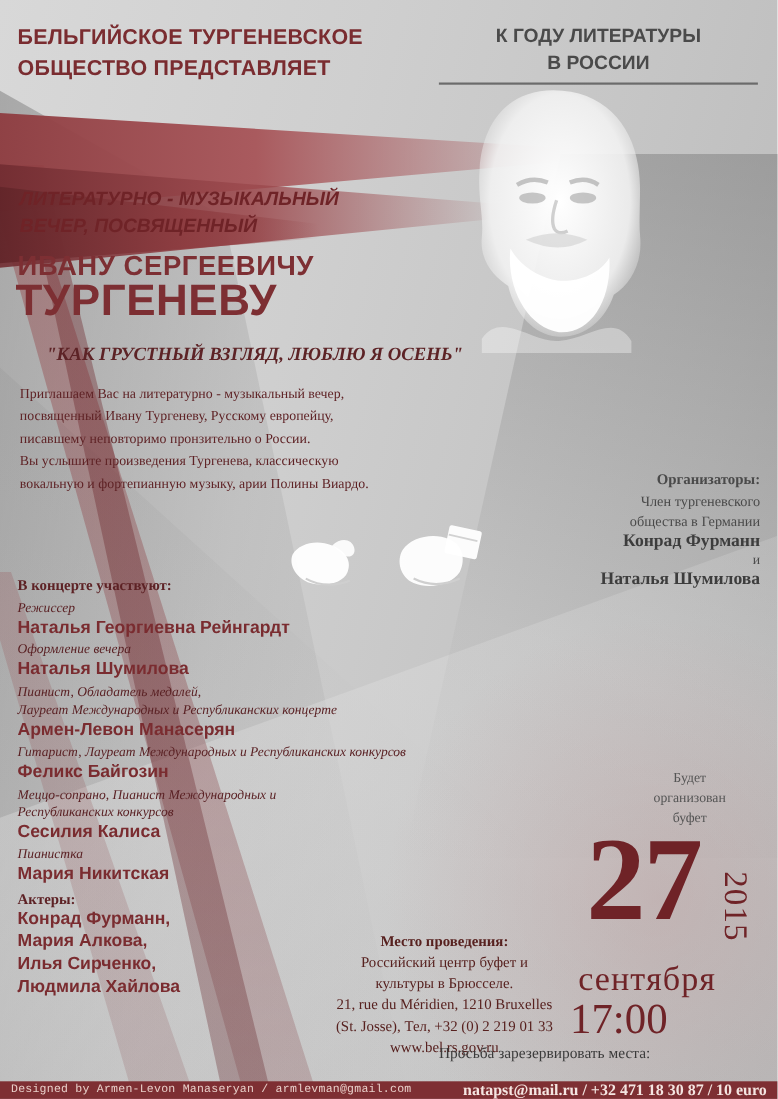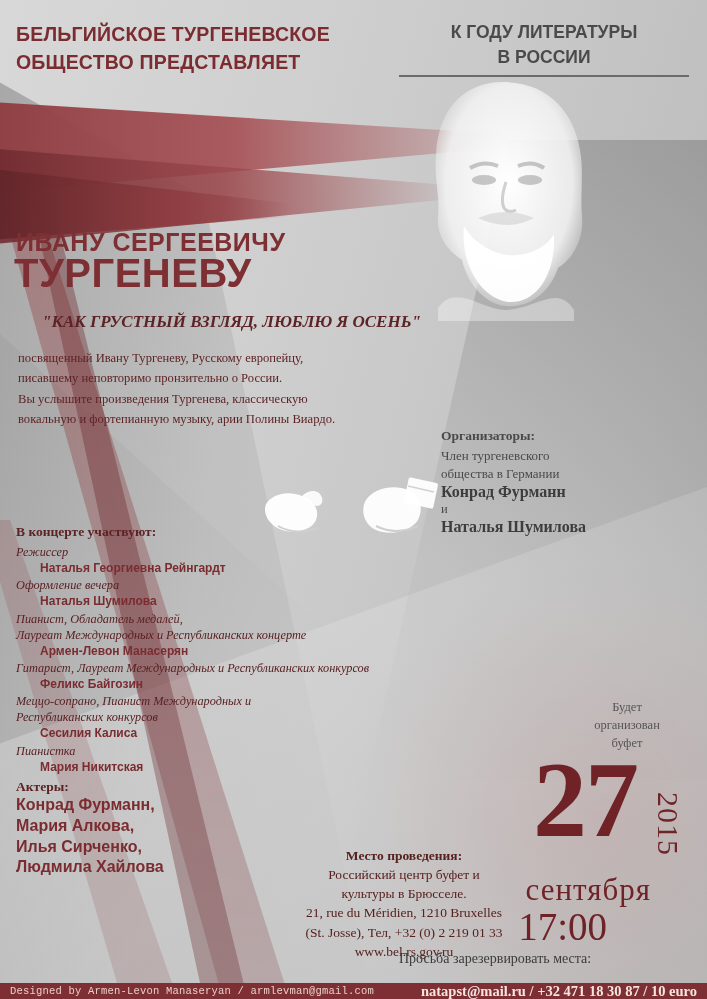--- a/index.html
+++ b/index.html
@@ -140,21 +140,21 @@
   .invite {
     position: absolute; left: 18px; top: 348px; width: 380px;
     color: #5f2326;
     font-family: "Liberation Serif", serif;
     font-size: 12.6px; line-height: 1.62;
   }
 
   
   .organizers {
     position: absolute; right: 16px; top: 428px; width: 250px;
-    text-align: left; color: #4a4a4a;
+    text-align: right; color: #4a4a4a;
   }
   .organizers .org-title {
     font-family: "Liberation Serif", serif;
     font-weight: bold; font-size: 13.5px; margin-bottom: 3px;
   }
   .organizers .org-sub {
     font-family: "Liberation Serif", serif;
     font-size: 13px; line-height: 1.35;
   }
   .organizers .org-name {
@@ -178,22 +178,22 @@
     font-family: "Liberation Serif", serif;
     font-weight: bold; font-size: 13.5px; margin-bottom: 5px;
   }
   .participants .p-role {
     font-family: "Liberation Serif", serif;
     font-style: italic; font-size: 12.3px; line-height: 1.3;
     color: #5a2124;
   }
   .participants .p-name {
     font-family: "Liberation Sans", sans-serif;
-    font-weight: bold; font-size: 12px; line-height: 1.28;
-    color: #7a2c30; margin-bottom: 2px; margin-left: 24px;
+    font-weight: bold; font-size: 16px; line-height: 1.28;
+    color: #7a2c30; margin-bottom: 2px;
   }
   .participants .actors-head {
     font-family: "Liberation Serif", serif;
     font-weight: bold; font-size: 13.5px; margin-top: 4px;
   }
   .participants .actor {
     font-family: "Liberation Sans", sans-serif;
     font-weight: bold; font-size: 16px; line-height: 1.3;
     color: #7a2c30;
   }
@@ -315,25 +315,30 @@
     <div>Бельгийское тургеневское</div>
     <div>общество представляет</div>
   </div>
 
   <div class="header-right">
     <div>К году литературы</div>
     <div>в России</div>
     <div class="rule"></div>
   </div>
 
+  <div class="subtitle">
+    <div>Литературно - музыкальный</div>
+    <div>вечер, посвященный</div>
+  </div>
   <div class="name-line1">Ивану Сергеевичу</div>
   <div class="name-line2">Тургеневу</div>
   <div class="quote">"Как грустный взгляд, люблю я осень"</div>
 
   <div class="invite">
+    <div>Приглашаем Вас на литературно - музыкальный вечер,</div>
     <div>посвященный Ивану Тургеневу, Русскому европейцу,</div>
     <div>писавшему неповторимо пронзительно о России.</div>
     <div>Вы услышите произведения Тургенева, классическую</div>
     <div>вокальную и фортепианную музыку, арии Полины Виардо.</div>
   </div>
 
   <div class="organizers">
     <div class="org-title">Организаторы:</div>
     <div class="org-sub">Член тургеневского</div>
     <div class="org-sub">общества в Германии</div>

